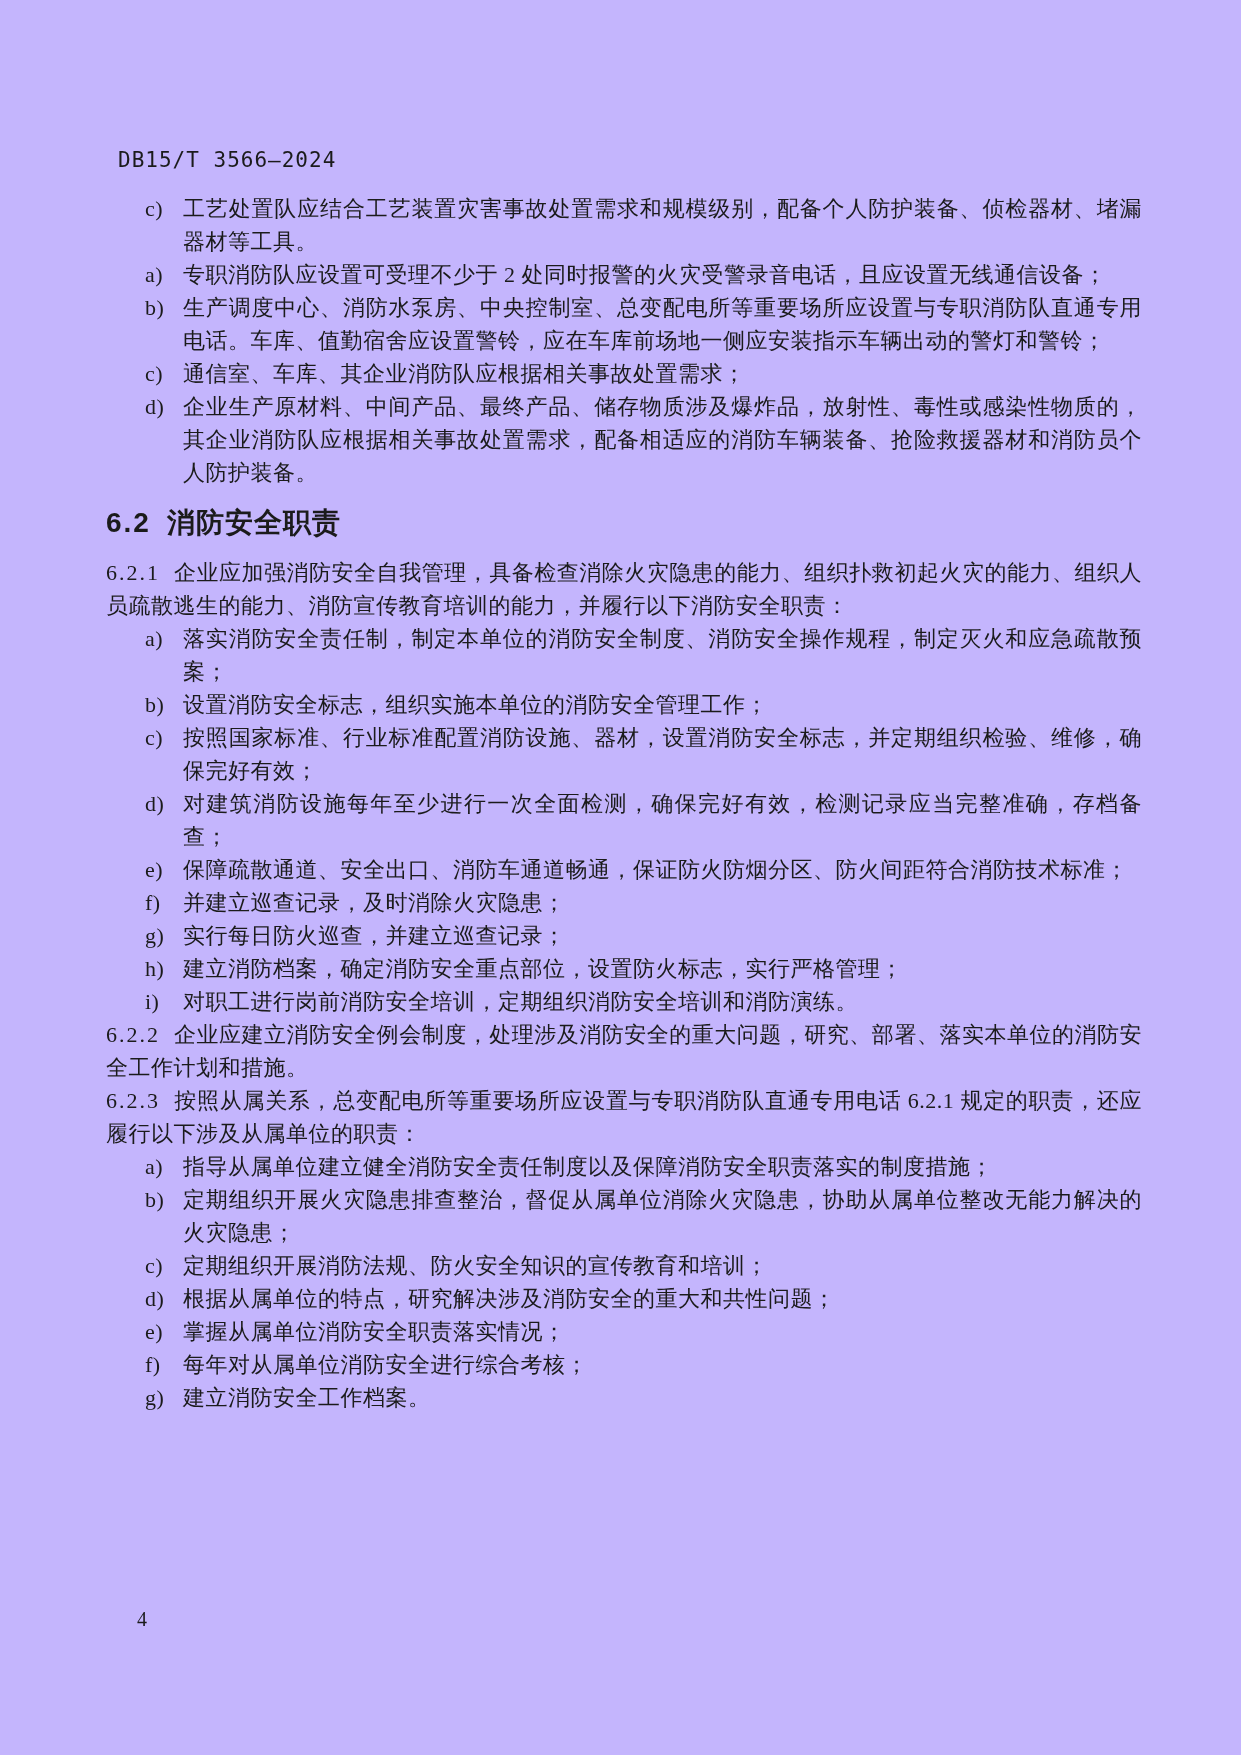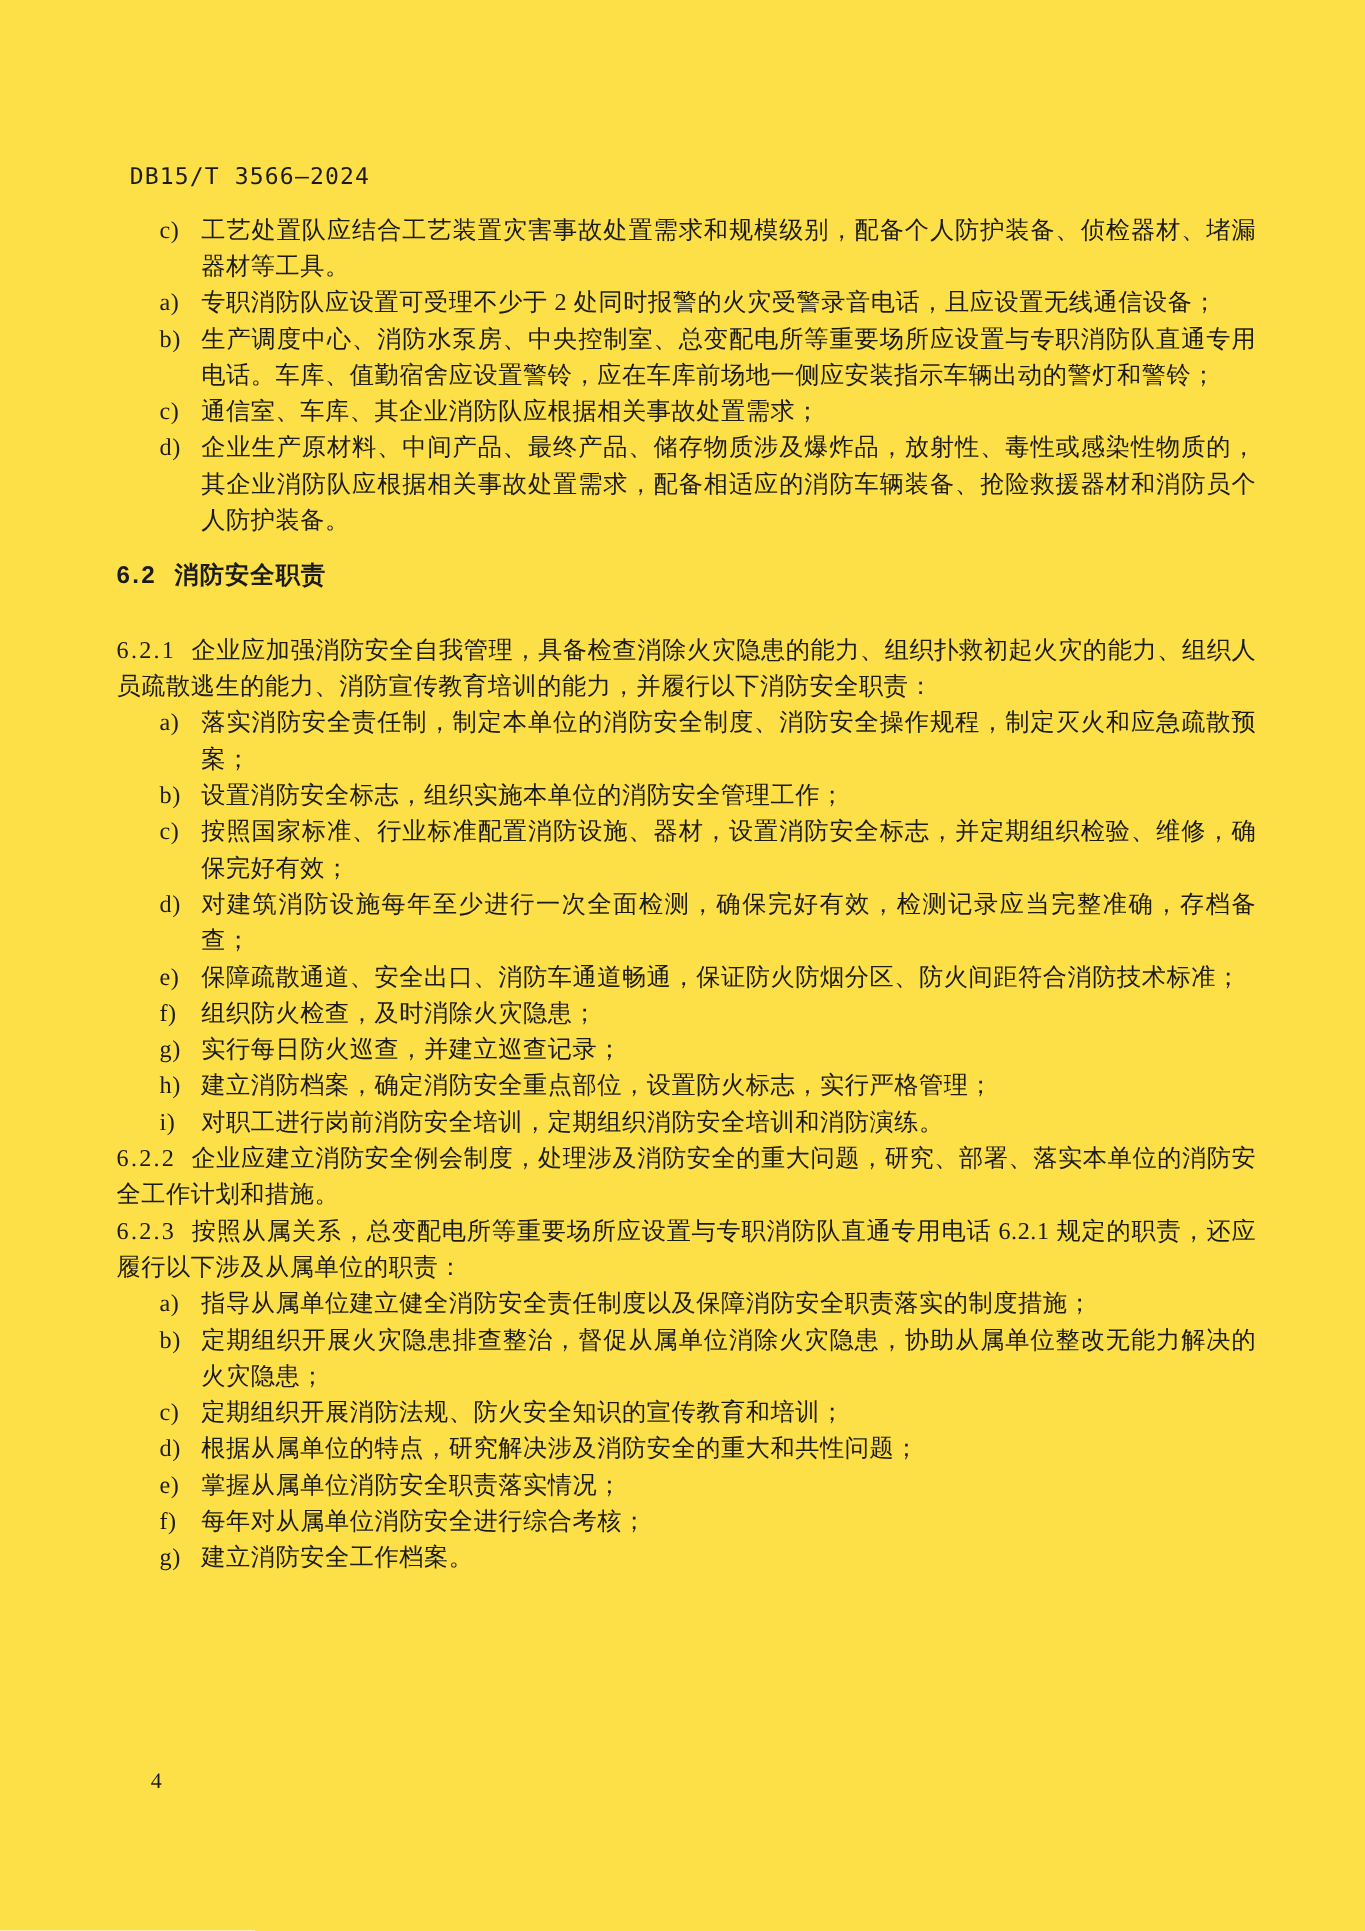--- a/index.html
+++ b/index.html
@@ -1,19 +1,19 @@
 <!DOCTYPE html>
 <html lang="zh"><head>
 <meta charset="utf-8">
 <style>
   html,body { margin:0; padding:0; background:#ffffff; }
   .page {
     position:relative;
     width:1241px; height:1755px;
-    background:#fde047;
+    background:#c4b5fd;
     color:#1b1b1b;
     font-family:"Liberation Serif","DejaVu Serif",serif;
     overflow:hidden;
   }
   .doc-header {
     position:absolute; left:118px; top:148px;
     font-family:"DejaVu Sans Mono","Liberation Mono",monospace;
     font-size:21px; letter-spacing:1px; white-space:nowrap;
   }
   .content {
@@ -21,22 +21,22 @@
     font-size:22px; line-height:33px;
     text-align:justify;
     letter-spacing:0.5px;
   }
   p.clause { margin:0; }
   p.clause .num { letter-spacing:2px; padding-right:14px; white-space:nowrap; }
   .li { display:flex; margin:0; }
   .li .marker { flex:0 0 38px; margin-left:39px; }
   .li .li-text { flex:1; text-align:justify; }
   .sec-heading {
-    margin:17px 0 35px 0;
-    font-size:22px; font-weight:bold;
+    margin:17px 0 17px 0;
+    font-size:28px; font-weight:bold;
     font-family:"Liberation Sans","DejaVu Sans",sans-serif;
     letter-spacing:1px;
   }
   .sec-heading .num { letter-spacing:2px; padding-right:16px; }
   .page-number {
     position:absolute; left:137px; top:1608px;
     font-size:20px;
   }
 </style>
 </head>
@@ -95,21 +95,21 @@
     <div class="li">
       <span class="marker">d)</span>
       <div class="li-text">对建筑消防设施每年至少进行一次全面检测，确保完好有效，检测记录应当完整准确，存档备查；</div>
     </div>
     <div class="li">
       <span class="marker">e)</span>
       <div class="li-text">保障疏散通道、安全出口、消防车通道畅通，保证防火防烟分区、防火间距符合消防技术标准；</div>
     </div>
     <div class="li">
       <span class="marker">f)</span>
-      <div class="li-text">组织防火检查，及时消除火灾隐患；</div>
+      <div class="li-text">并建立巡查记录，及时消除火灾隐患；</div>
     </div>
     <div class="li">
       <span class="marker">g)</span>
       <div class="li-text">实行每日防火巡查，并建立巡查记录；</div>
     </div>
     <div class="li">
       <span class="marker">h)</span>
       <div class="li-text">建立消防档案，确定消防安全重点部位，设置防火标志，实行严格管理；</div>
     </div>
     <div class="li">

